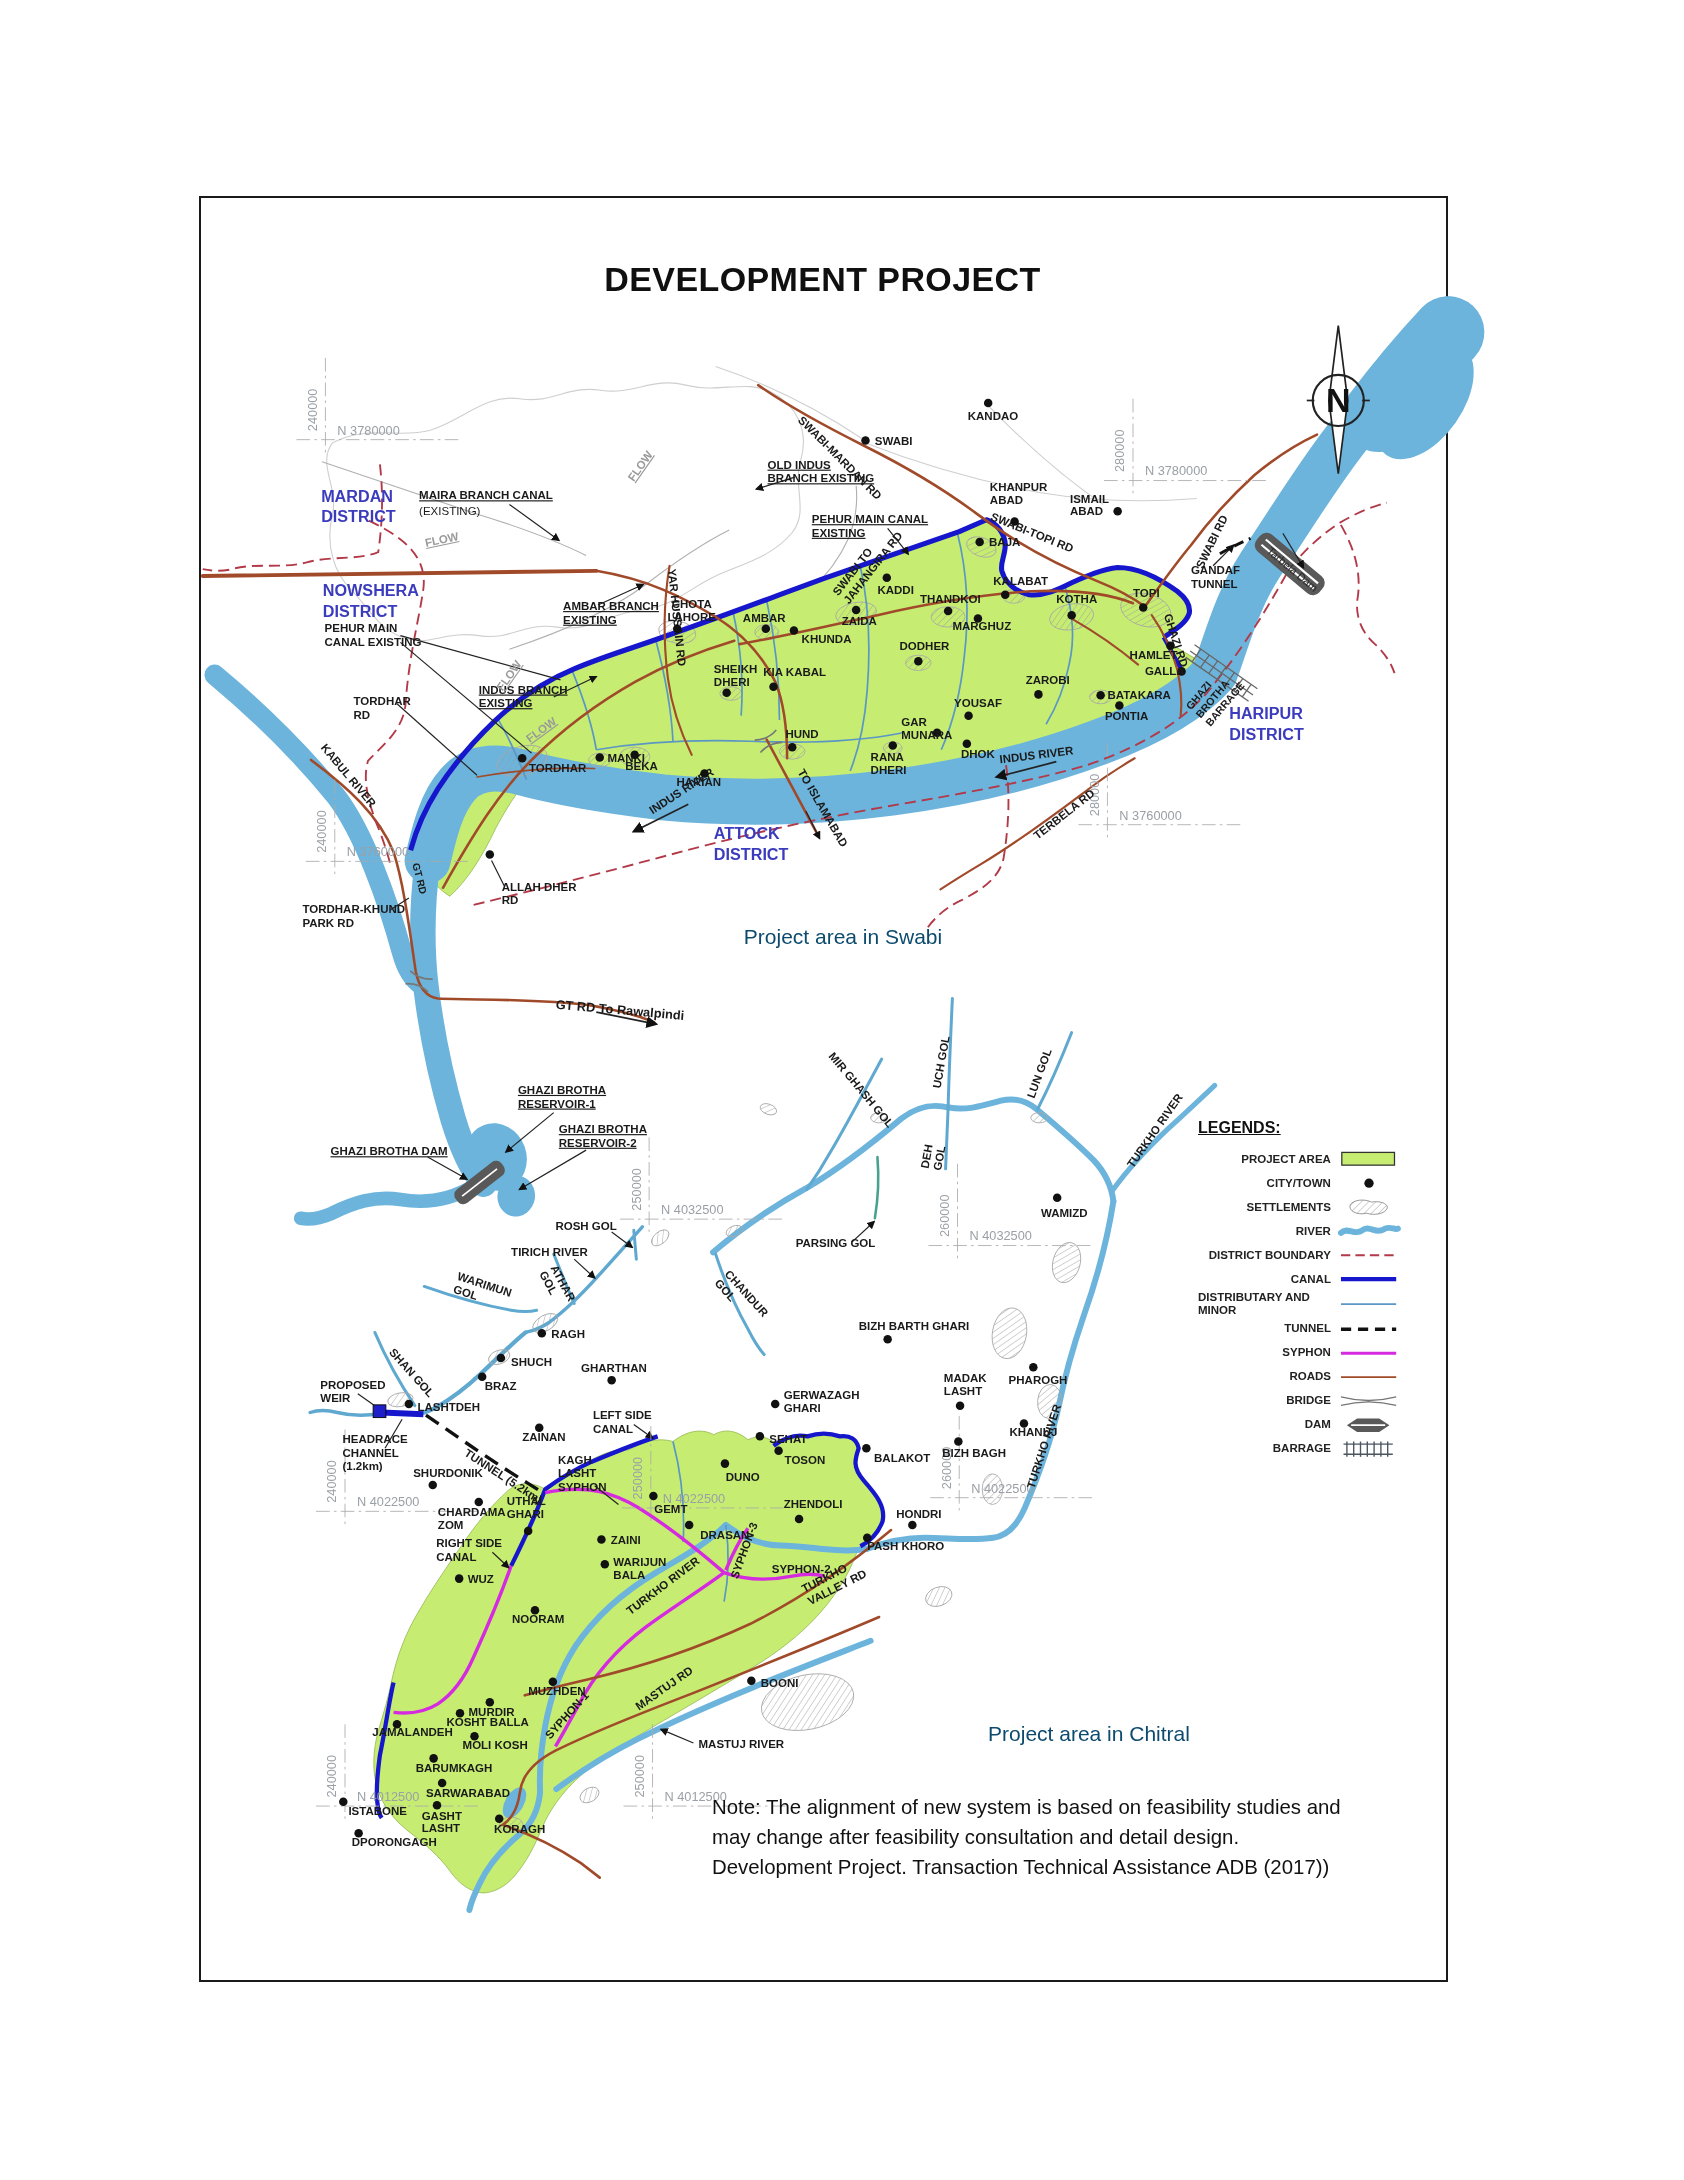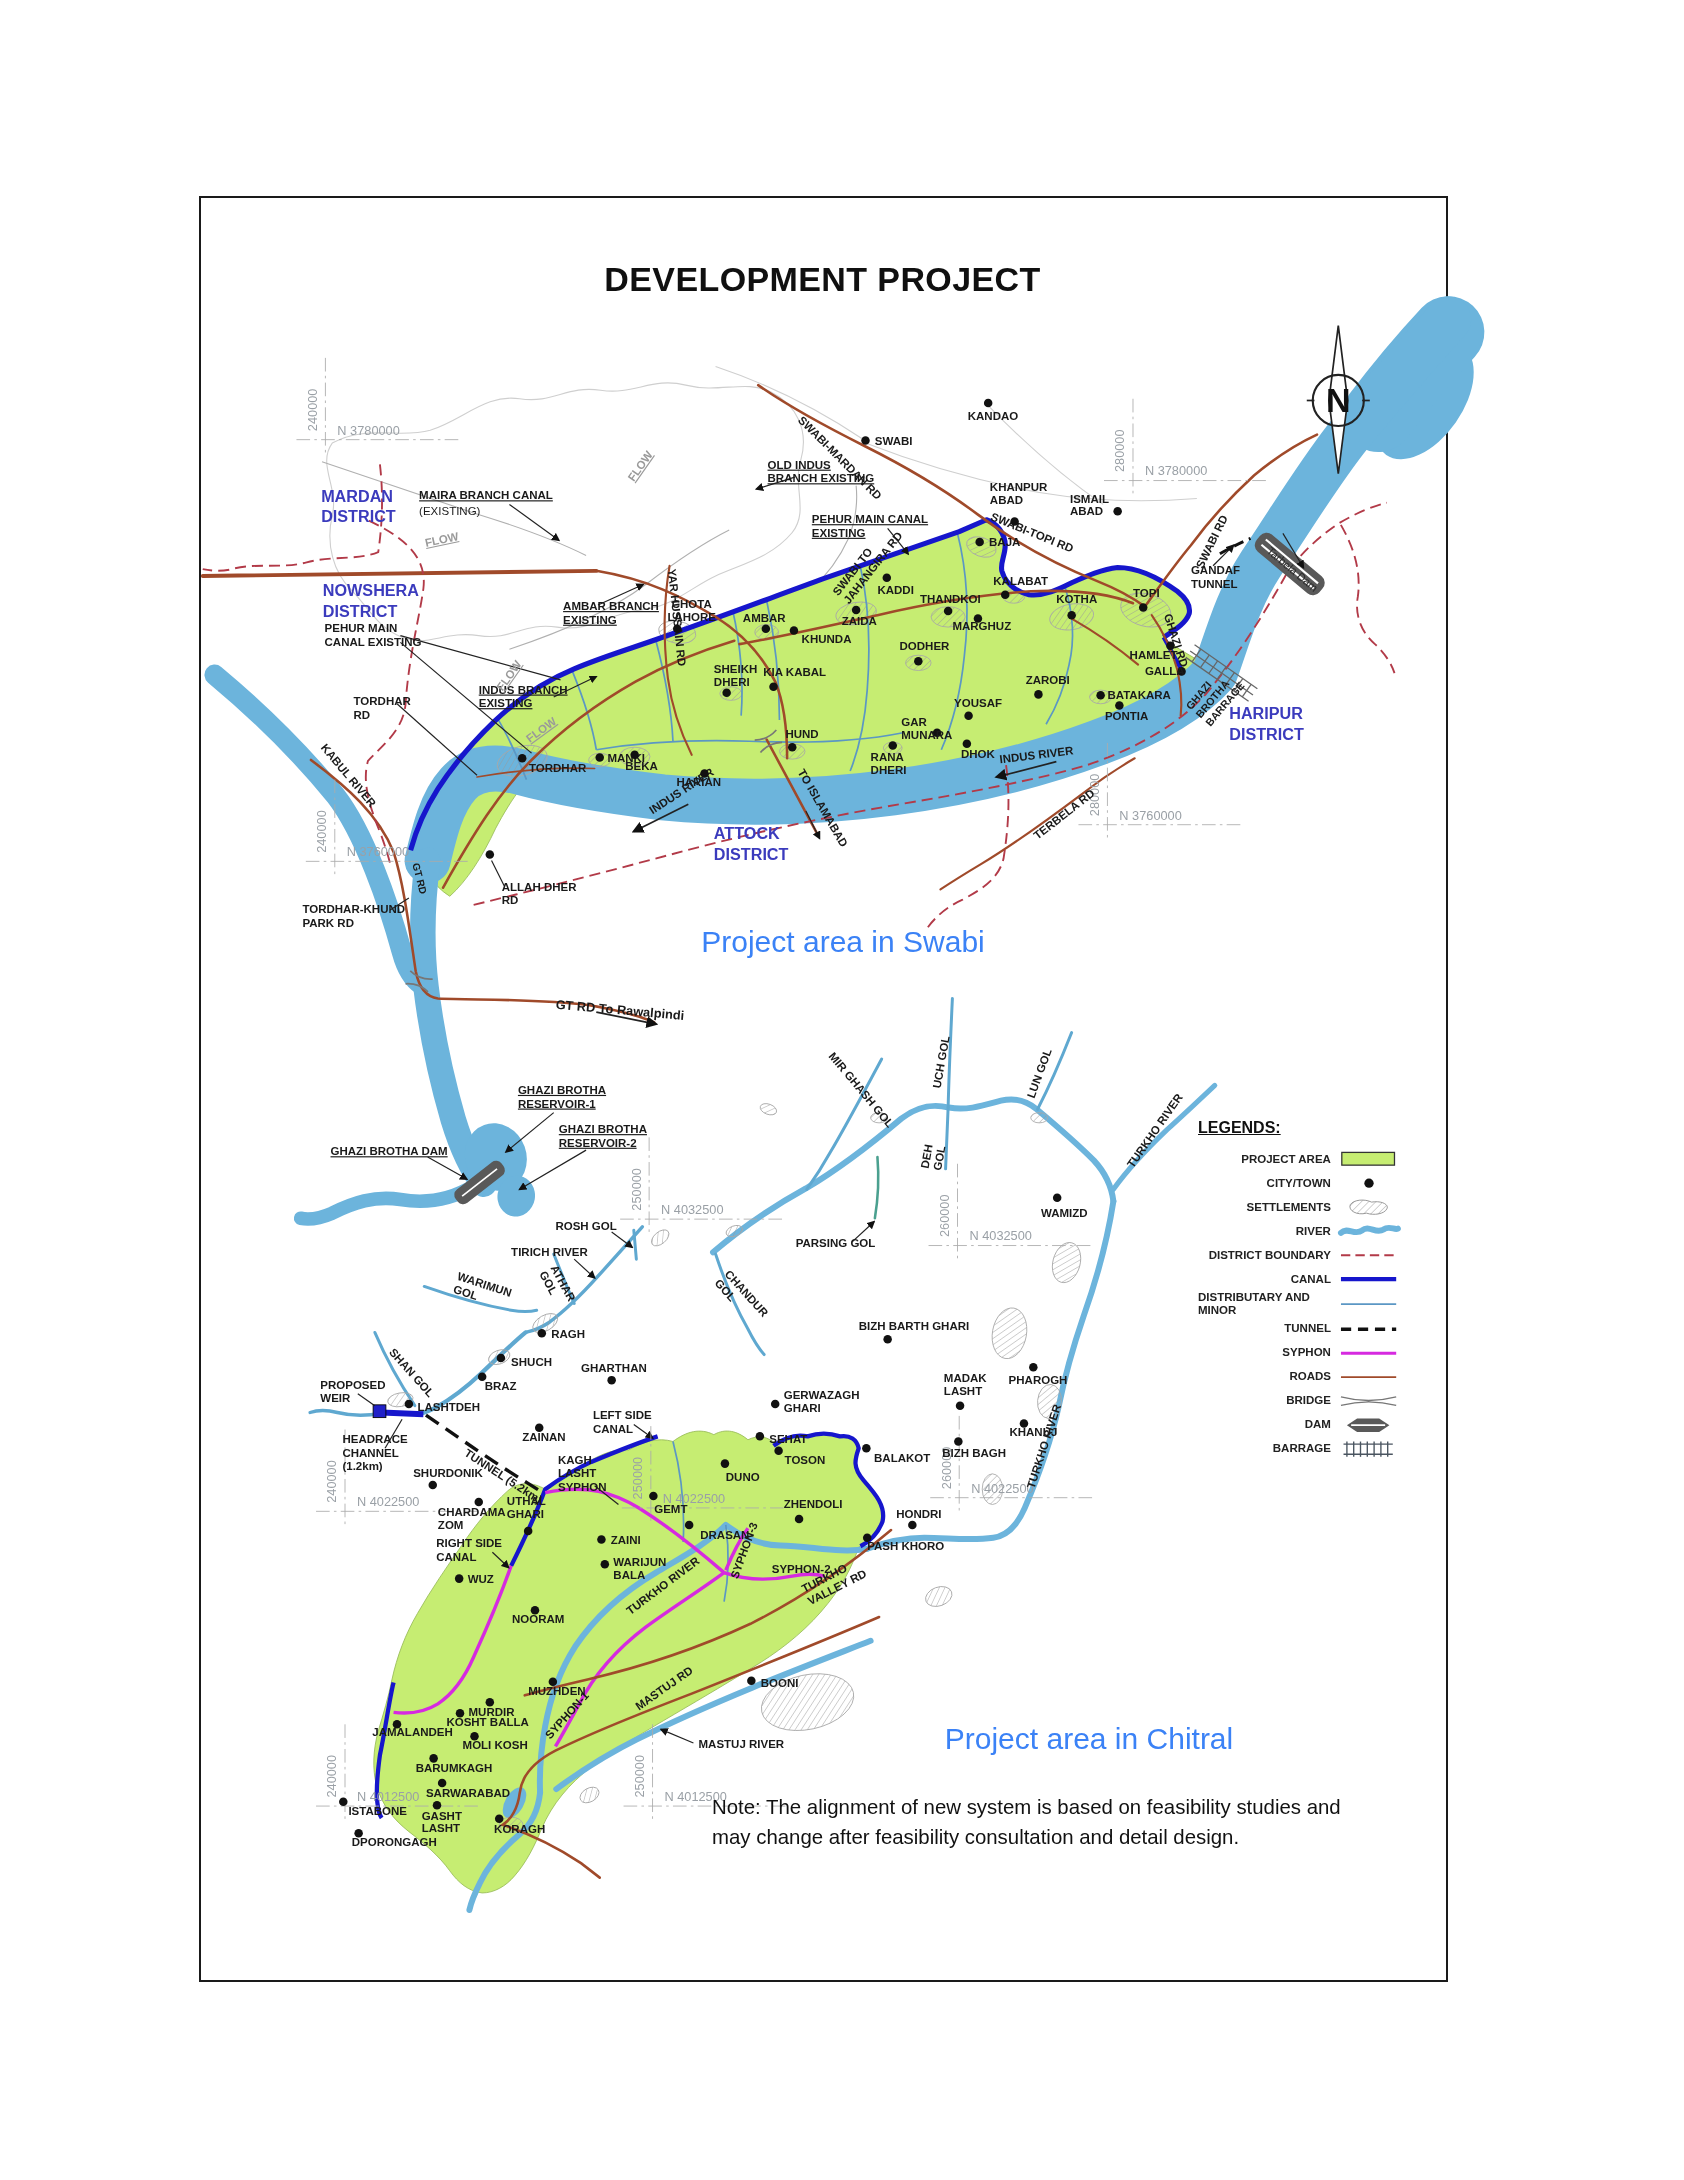--- a/index.html
+++ b/index.html
@@ -2,21 +2,21 @@
 <html style="font-size:13.6px"><head>
 <meta charset="utf-8">
 <style>
   html,body{margin:0;padding:0;background:#fff}
   .page{position:relative;width:1685px;height:2181px;background:#fff;
         font-family:"Liberation Sans",sans-serif;overflow:hidden}
   .sheet{position:absolute;left:199px;top:196px;width:1245px;height:1782px;border:2.6px solid #1a1a1a}
   svg.map{position:absolute;left:0;top:0;font-family:"Liberation Sans",sans-serif}
   .title{position:absolute;left:199px;top:259px;width:1247px;text-align:center;
          font-weight:bold;font-size:34px;line-height:40px;color:#101010;letter-spacing:0.4px}
-  .caption{position:absolute;transform:translateX(-50%);font-size:30px;color:#3b82f6;white-space:nowrap}
+  .caption{position:absolute;transform:translateX(-50%);font-size:21px;color:#0c4a6e;white-space:nowrap}
   #cap-swabi{left:843px;top:925px}
   #cap-chitral{left:1089px;top:1722px}
   .note{position:absolute;left:712px;top:1792px;width:716px;font-size:20.4px;line-height:30px;color:#111}
   .legend{position:absolute;left:1198px;top:1119px;width:204px}
   .legend-title{font-size:16px;font-weight:bold;text-decoration:underline;margin-bottom:10.2px;color:#111}
   .lg-row{display:flex;justify-content:flex-end;align-items:center;min-height:24px;gap:5.1px}
   .lg-label{font-size:11.5px;font-weight:600;color:#222;line-height:12.8px}
   .lg-sym{width:66px;height:20.4px;flex:0 0 66px}
 </style>
 </head>
@@ -522,20 +522,21 @@
   <div class="title">
     <div>DEVELOPMENT PROJECT</div>
   </div>
 
   <div class="caption" id="cap-swabi">Project area in Swabi</div>
   <div class="caption" id="cap-chitral">Project area in Chitral</div>
 
   <div class="note">
     <div>Note: The alignment of new system is based on feasibility studies and</div>
     <div>may change after feasibility consultation and detail design.</div>
+    <div>Development Project. Transaction Technical Assistance ADB (2017))</div>
   </div>
 
   <div class="legend">
     <div class="legend-title">LEGENDS:</div>
     <div id="legend-items">
         <div class="lg-row">
           <span class="lg-label">PROJECT AREA</span>
           <svg class="lg-sym" viewBox="0 0 76 24">
             <rect x="6" y="4" width="62" height="15" fill="#c6ed72" stroke="#333" stroke-width="1.5"></rect>
           </svg>

